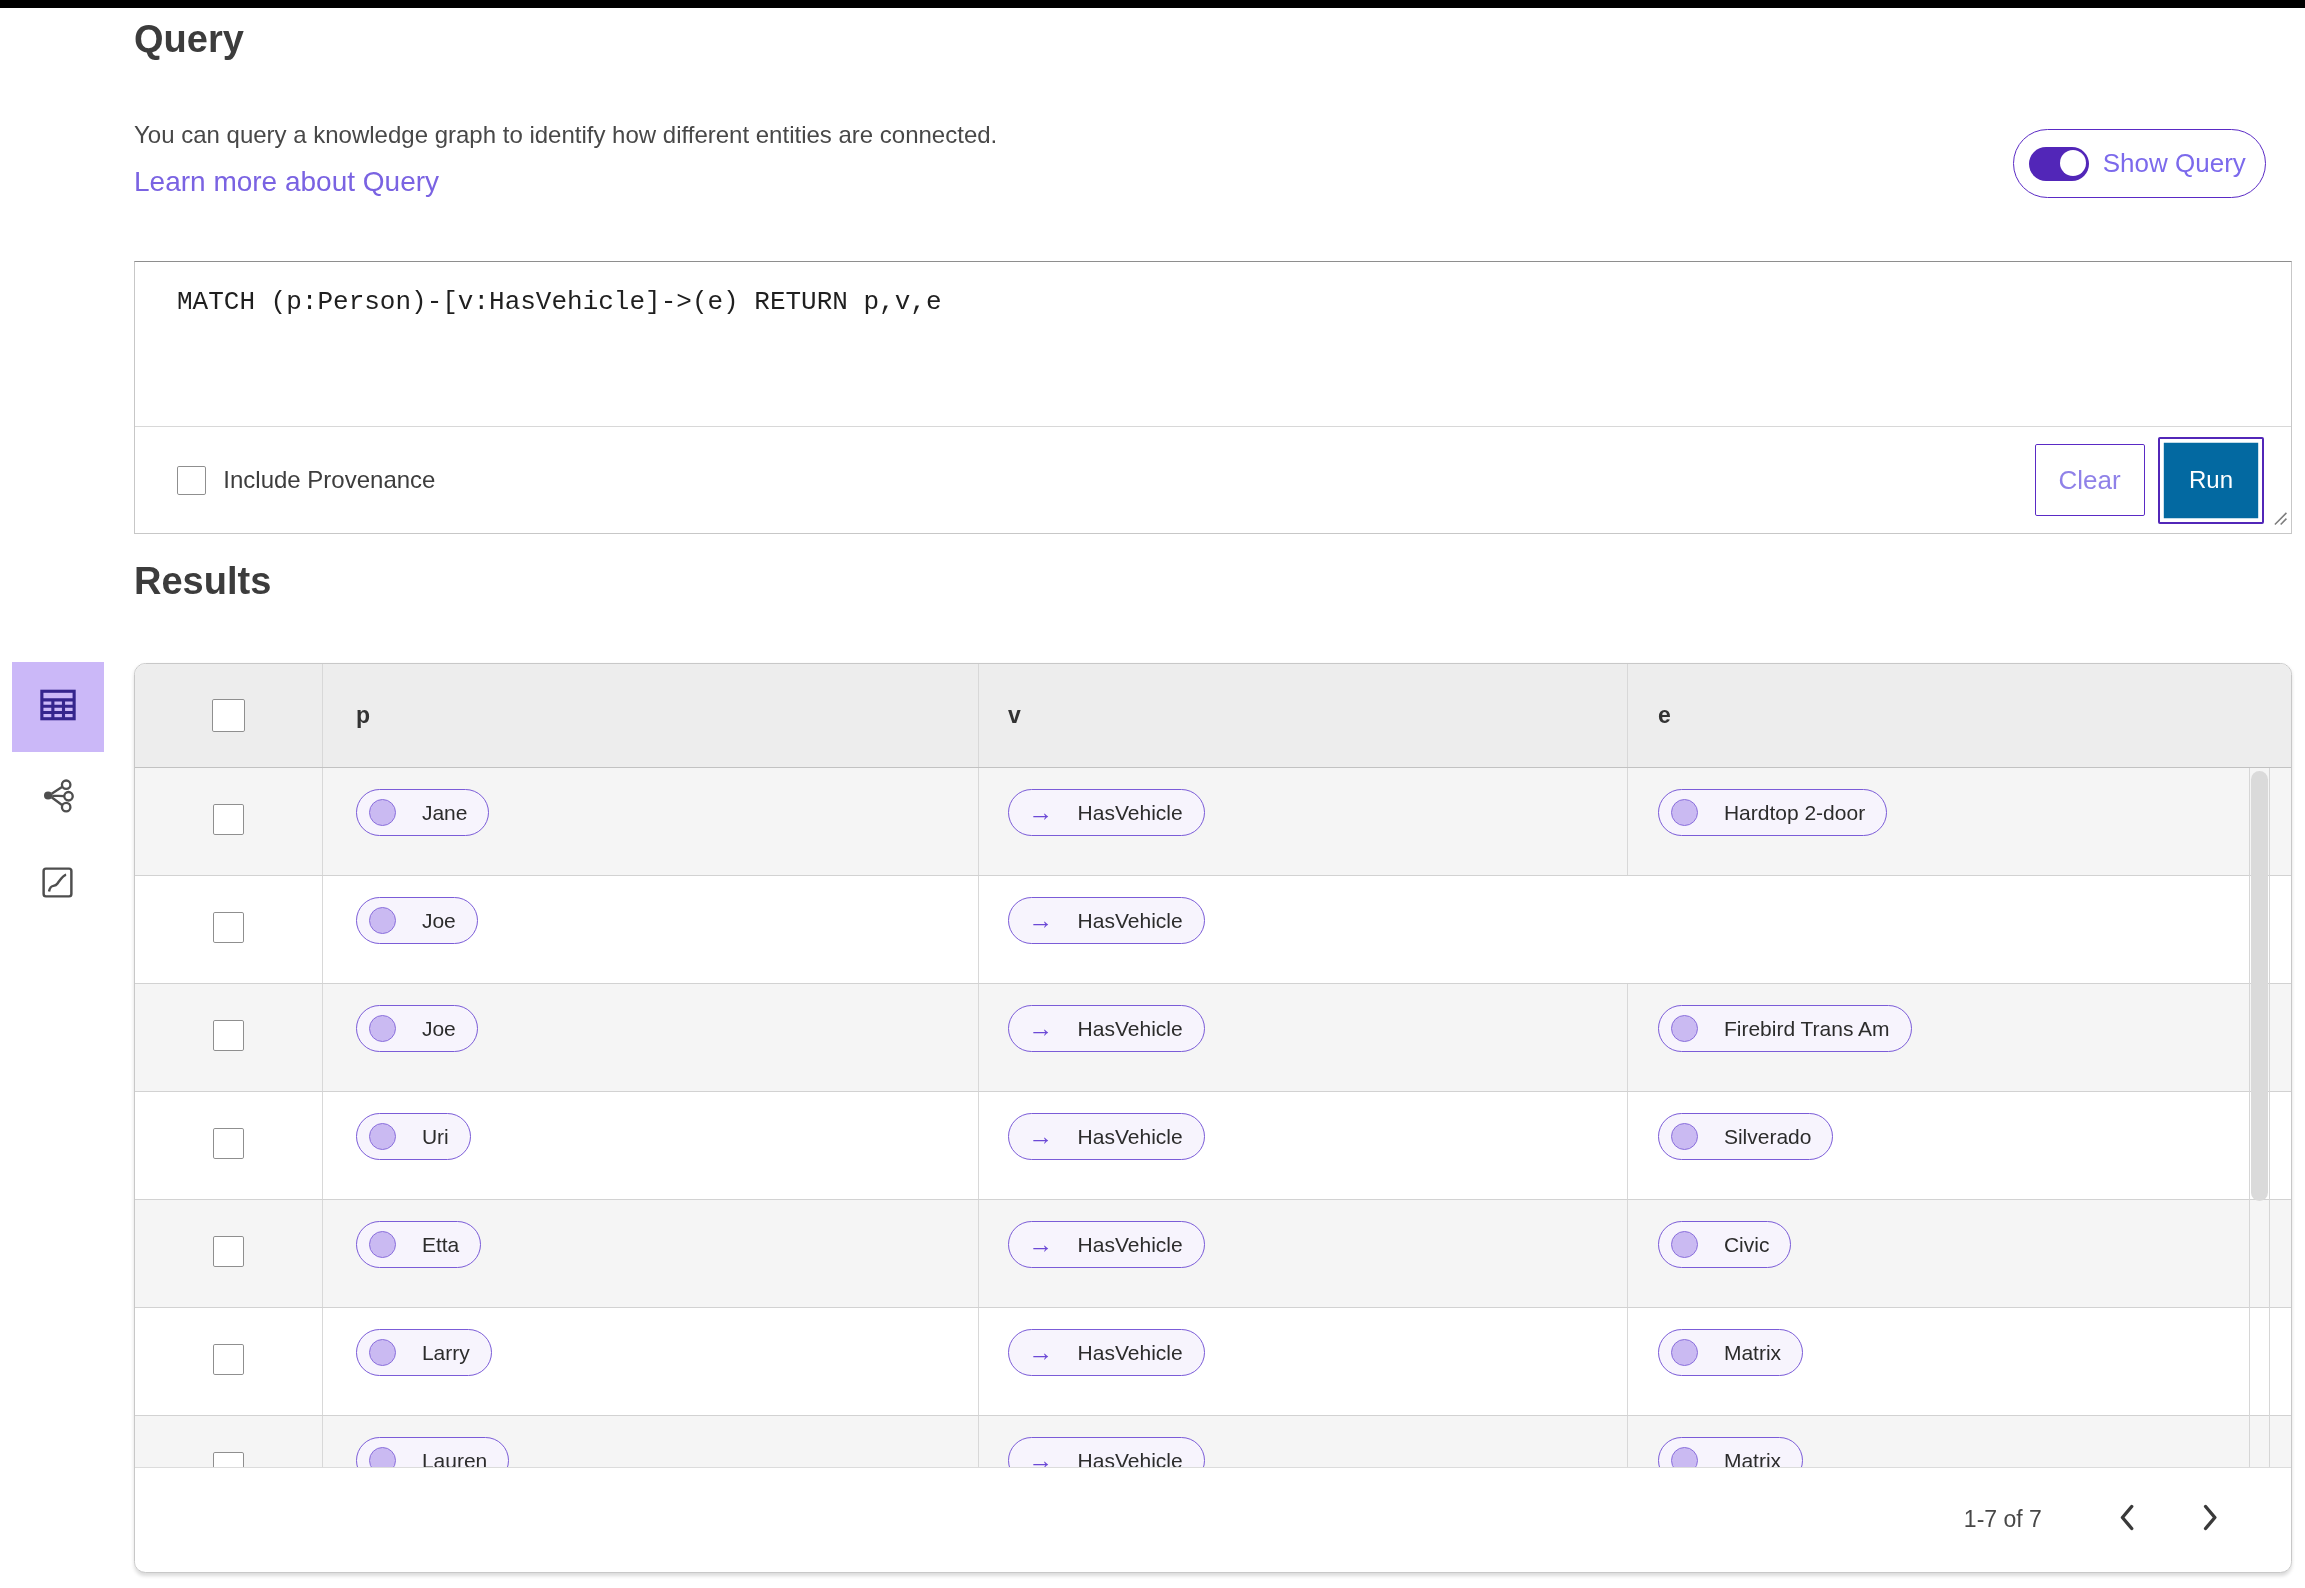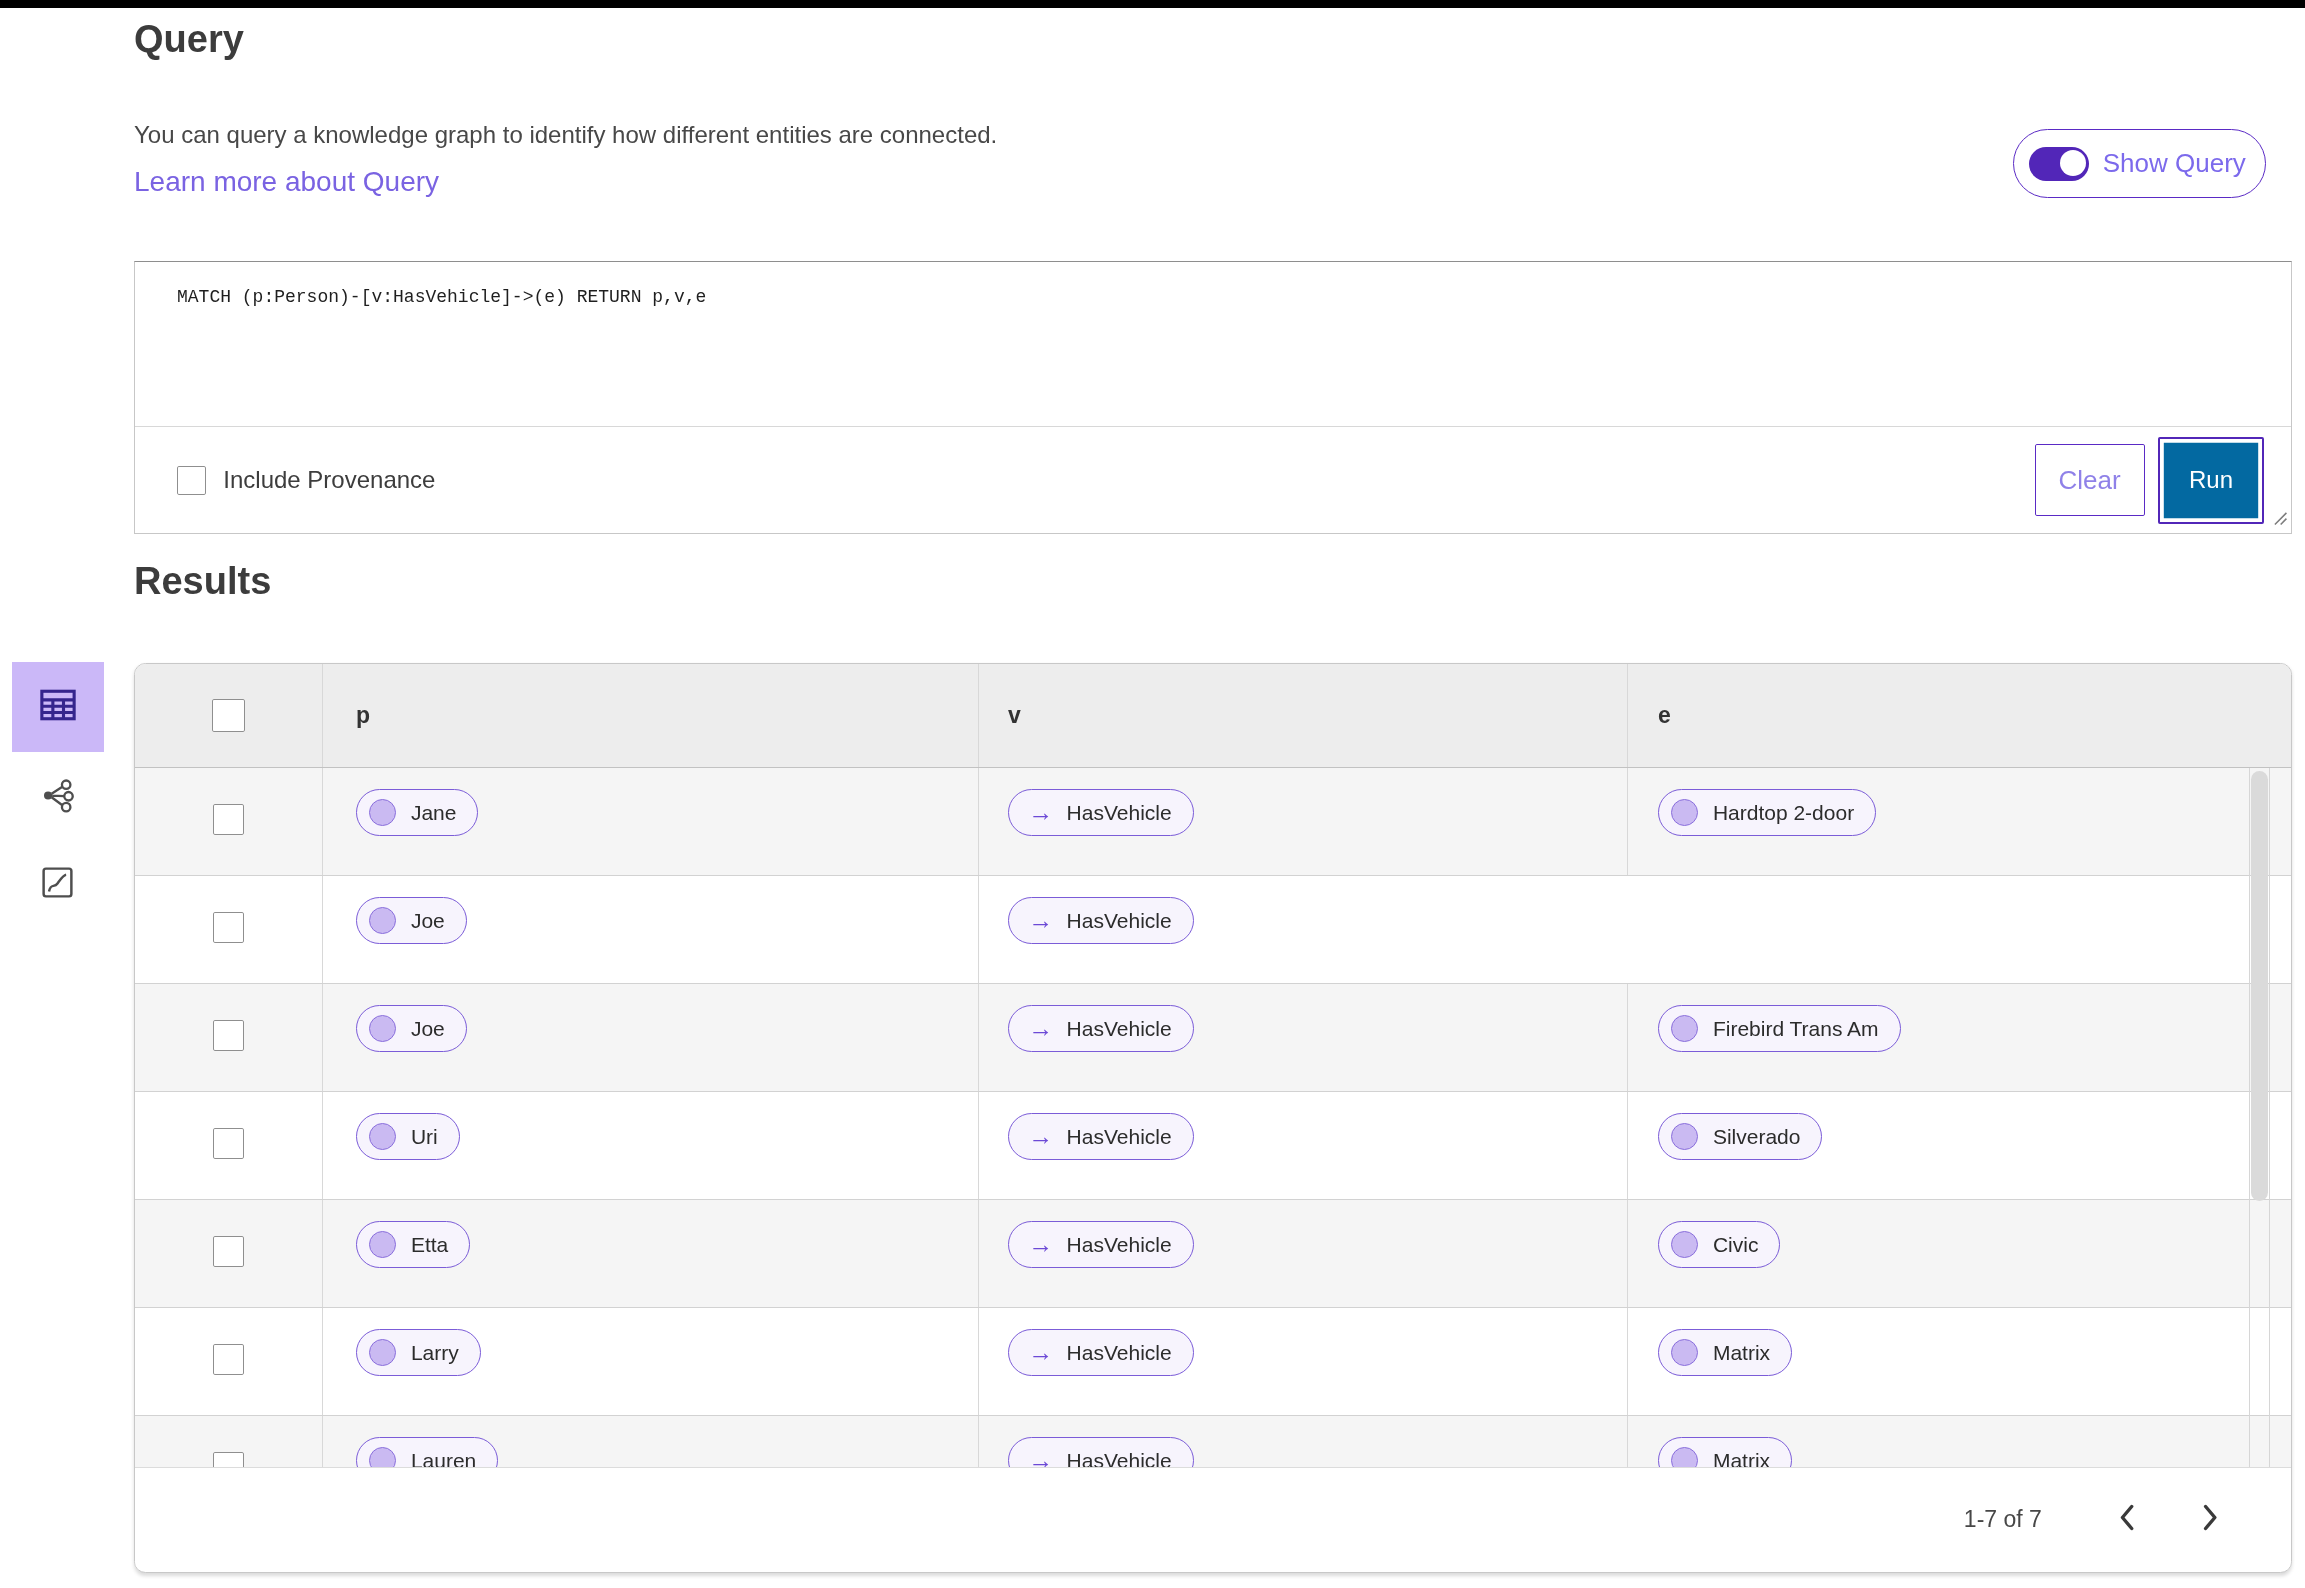--- a/index.html
+++ b/index.html
@@ -19,21 +19,21 @@
     border:1.9px solid #5a2ac5; border-radius:35px; background:#fff;
     display:flex; align-items:center; padding-left:15.4px; cursor:pointer; }
   .switch { width:60px; height:34px; background:#5226b8; border-radius:17.3px; position:relative; flex:0 0 auto; }
   .switch .knob { position:absolute; right:3.8px; top:3.8px; width:26px; height:26px; border-radius:50%; background:#fff; }
   .toggle-label { margin-left:13.4px; font-size:26px; color:#7c6aec; }
 
   
   .query-box { position:absolute; left:134px; top:261px; width:2158px; height:273px;
     border:1px solid #c7c7c7; border-top:1.9px solid #8e8e8e; background:#fff; }
   .query-editor { position:relative; height:165px; border-bottom:1px solid #d8d8d8;
-    padding:25px 38px 0 42px; font-family:"Liberation Mono", monospace; font-size:18px; color:#1f1f1f;
+    padding:25px 38px 0 42px; font-family:"Liberation Mono", monospace; font-size:26px; color:#1f1f1f;
     white-space:pre; cursor:text; }
   .resize-handle { position:absolute; right:3.8px; bottom:3.8px; }
   .query-footer { height:106px; display:flex; align-items:center; padding:0 27px 0 42px; }
   .checkbox { display:inline-block; width:29px; height:29px; background:#fff;
     border:1.9px solid #8f8f8f; border-radius:1.9px; cursor:pointer; }
   .prov-label { margin-left:17.3px; font-size:24px; color:#3d3d3d; }
   .footer-spacer { flex:1; }
   .btn-clear { width:110px; height:72px; background:#fff; border:1.9px solid #5a2ac5; border-radius:1.9px;
     color:#8f81e8; font-size:26px; font-family:inherit; cursor:pointer; margin-right:13.4px; }
   .btn-run { width:106px; height:87px; background:#0369a1; border:2.9px solid #5226b8; border-radius:1.9px;
@@ -60,21 +60,21 @@
   .col-p { width:656px; flex:0 0 auto; border-left:1px solid #d8d8d8; padding-left:33px; }
   .col-v { width:649px; flex:0 0 auto; border-left:1px solid #d8d8d8; padding-left:29px; }
   .col-e { width:665px; flex:0 0 auto; border-left:1px solid #d8d8d8; padding-left:30px; }
   .thead .cell { display:flex; align-items:center; font-size:23px; font-weight:700; color:#333; }
   .thead .col-check { justify-content:center; }
   .trow .col-check { display:flex; justify-content:center; }
   .trow .checkbox { margin-top:36px; }
   .trow .cell .pill { margin-top:21px; }
 
   .pill { display:inline-flex; align-items:center; height:47px; border:1.9px solid #7b5cd8;
-    border-radius:25px; background:#f7f4fd; padding:0 21px 0 11.5px; cursor:pointer; }
+    border-radius:25px; background:#f7f4fd; padding:0 21px 0 11.5px; cursor:pointer;gap:11px; }
   .pill-dot { width:27px; height:27px; border-radius:50%; background:#cabaf2;
     border:1.9px solid #8a6fdc; margin-right:15.4px; flex:0 0 auto; }
   .pill-arrow { font-size:25px; color:#6c49d6; margin:0 13.4px 0 7.7px; line-height:1; }
   .pill-label { font-size:21px; color:#2c2c2c; white-space:nowrap; }
 
   
   .scroll-strip { position:absolute; top:0; right:21px; width:21px; height:699px;
     border-left:1px solid #d6d6d6; border-right:1px solid #d6d6d6; }
   .scroll-thumb { position:absolute; left:1px; top:2.9px; width:17.3px; height:430px;
     background:#dadada; border-radius:8.6px; cursor:pointer; }

